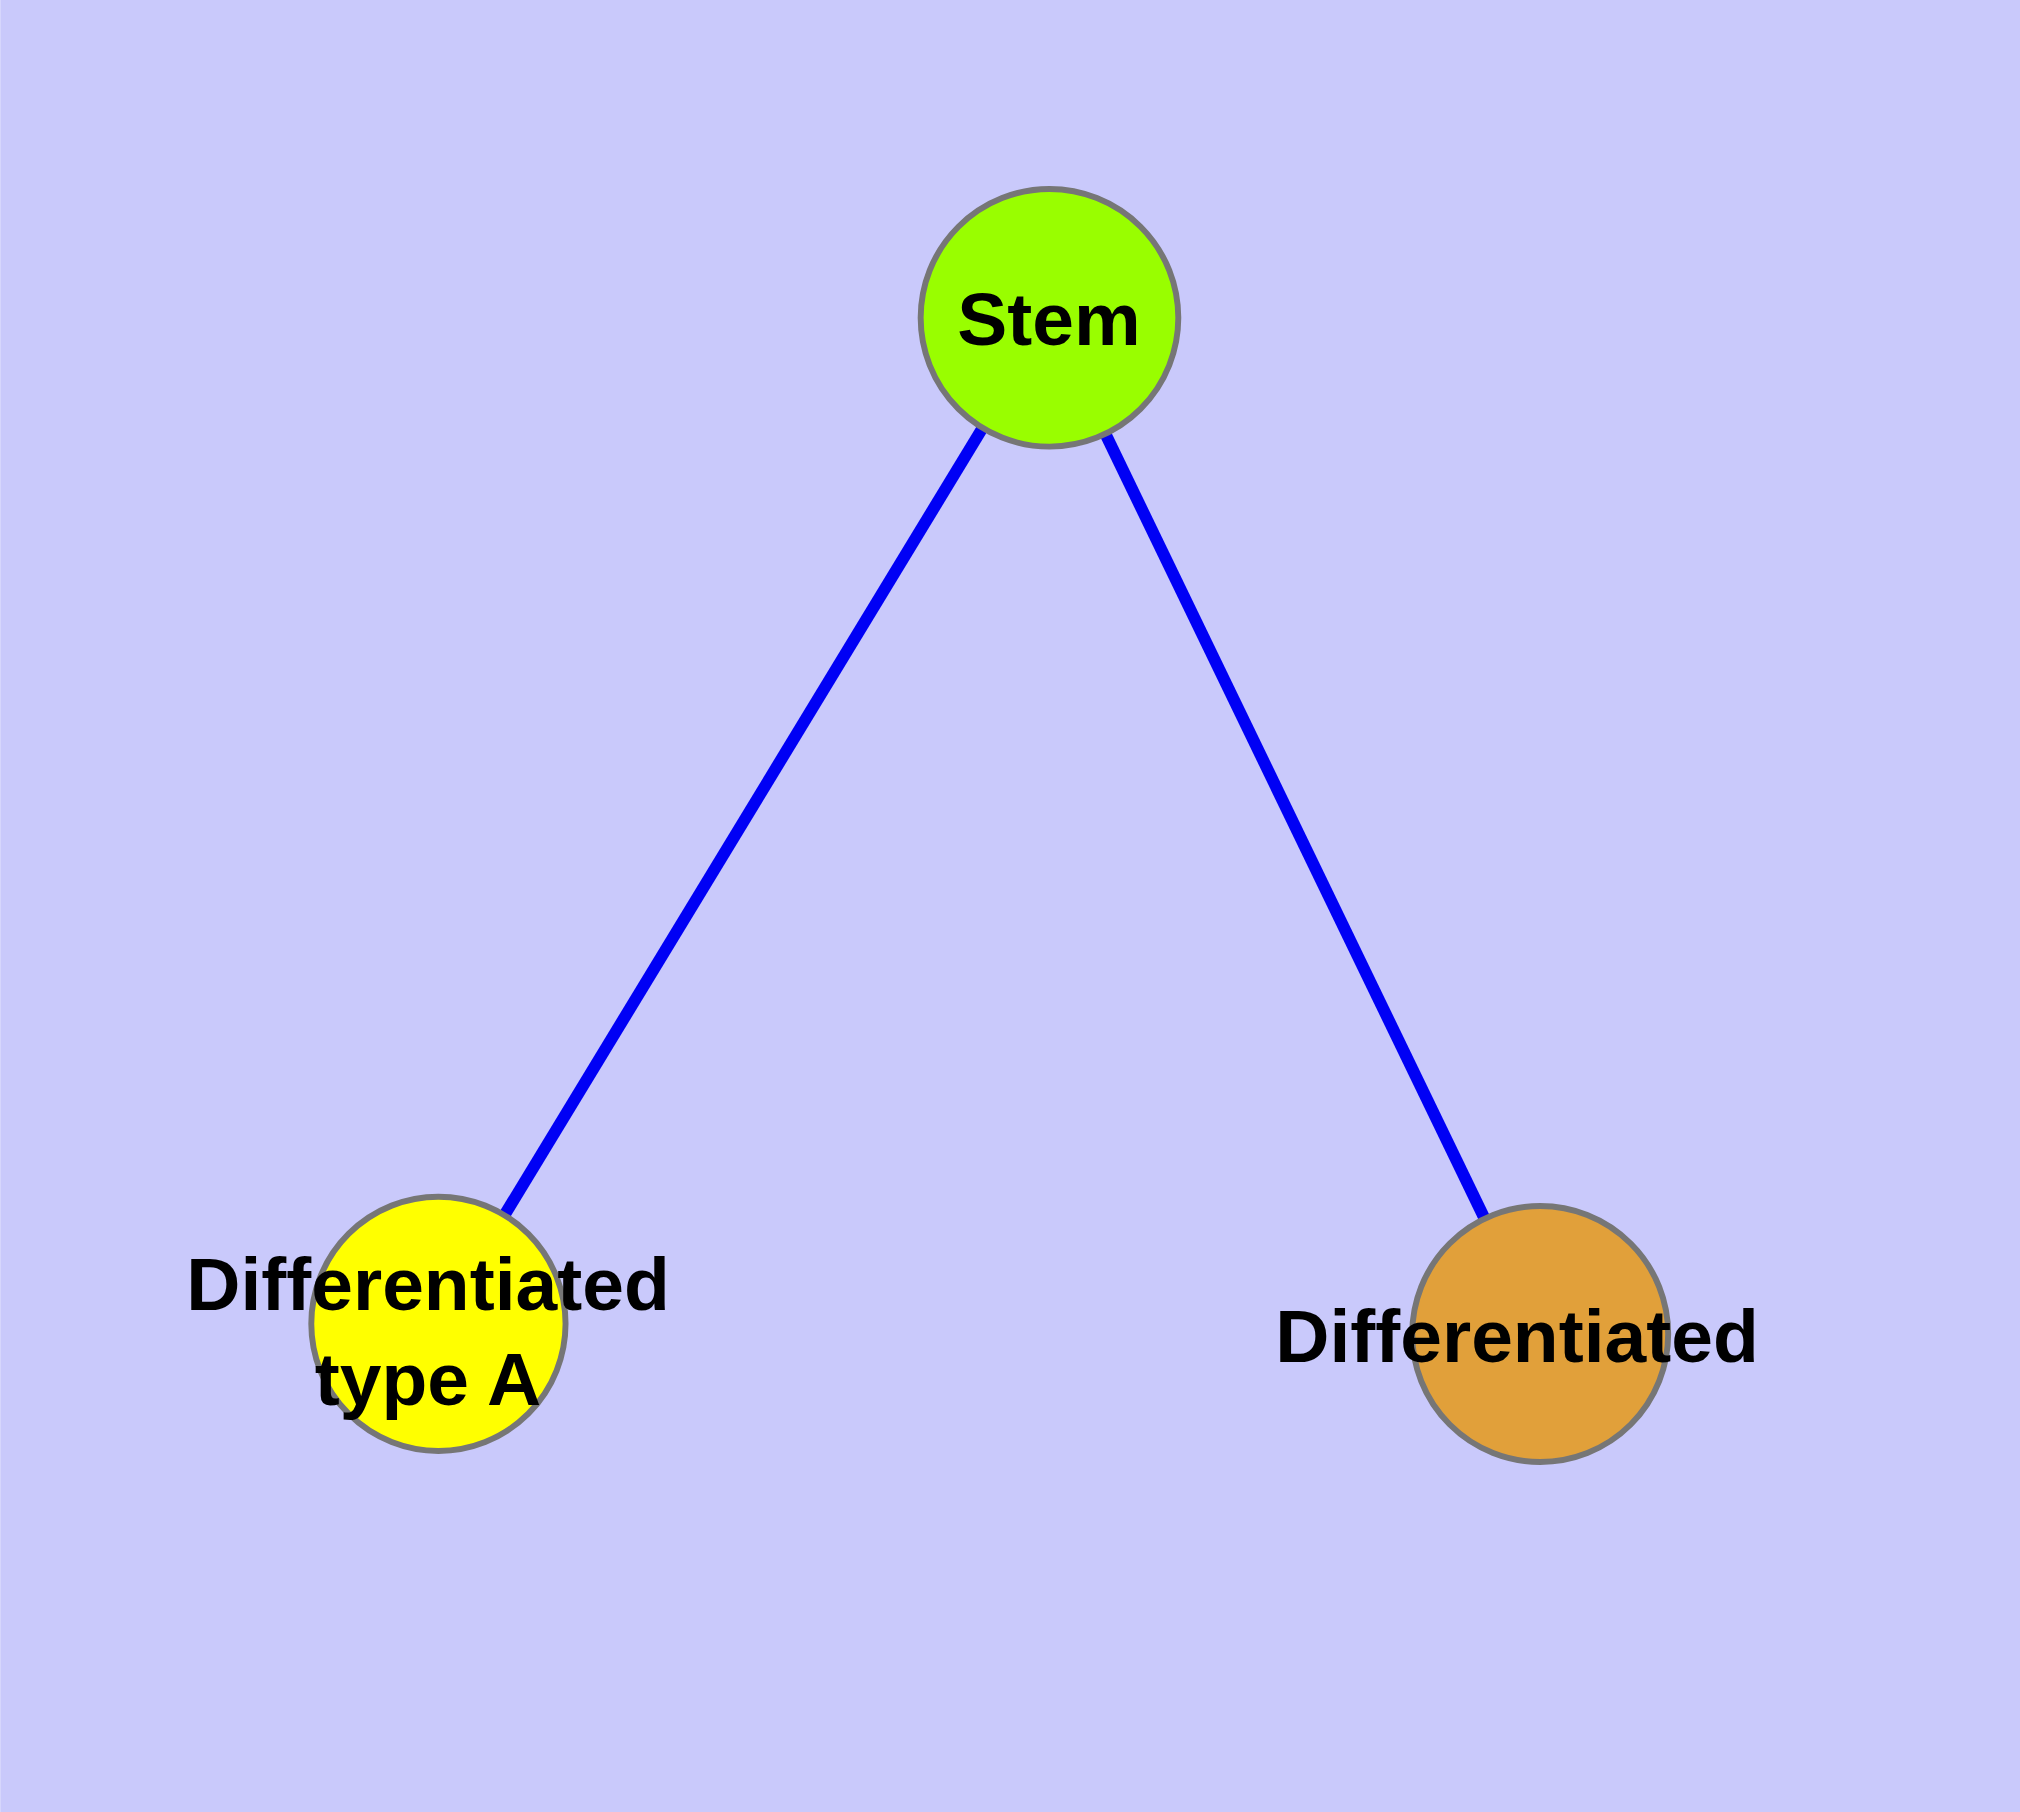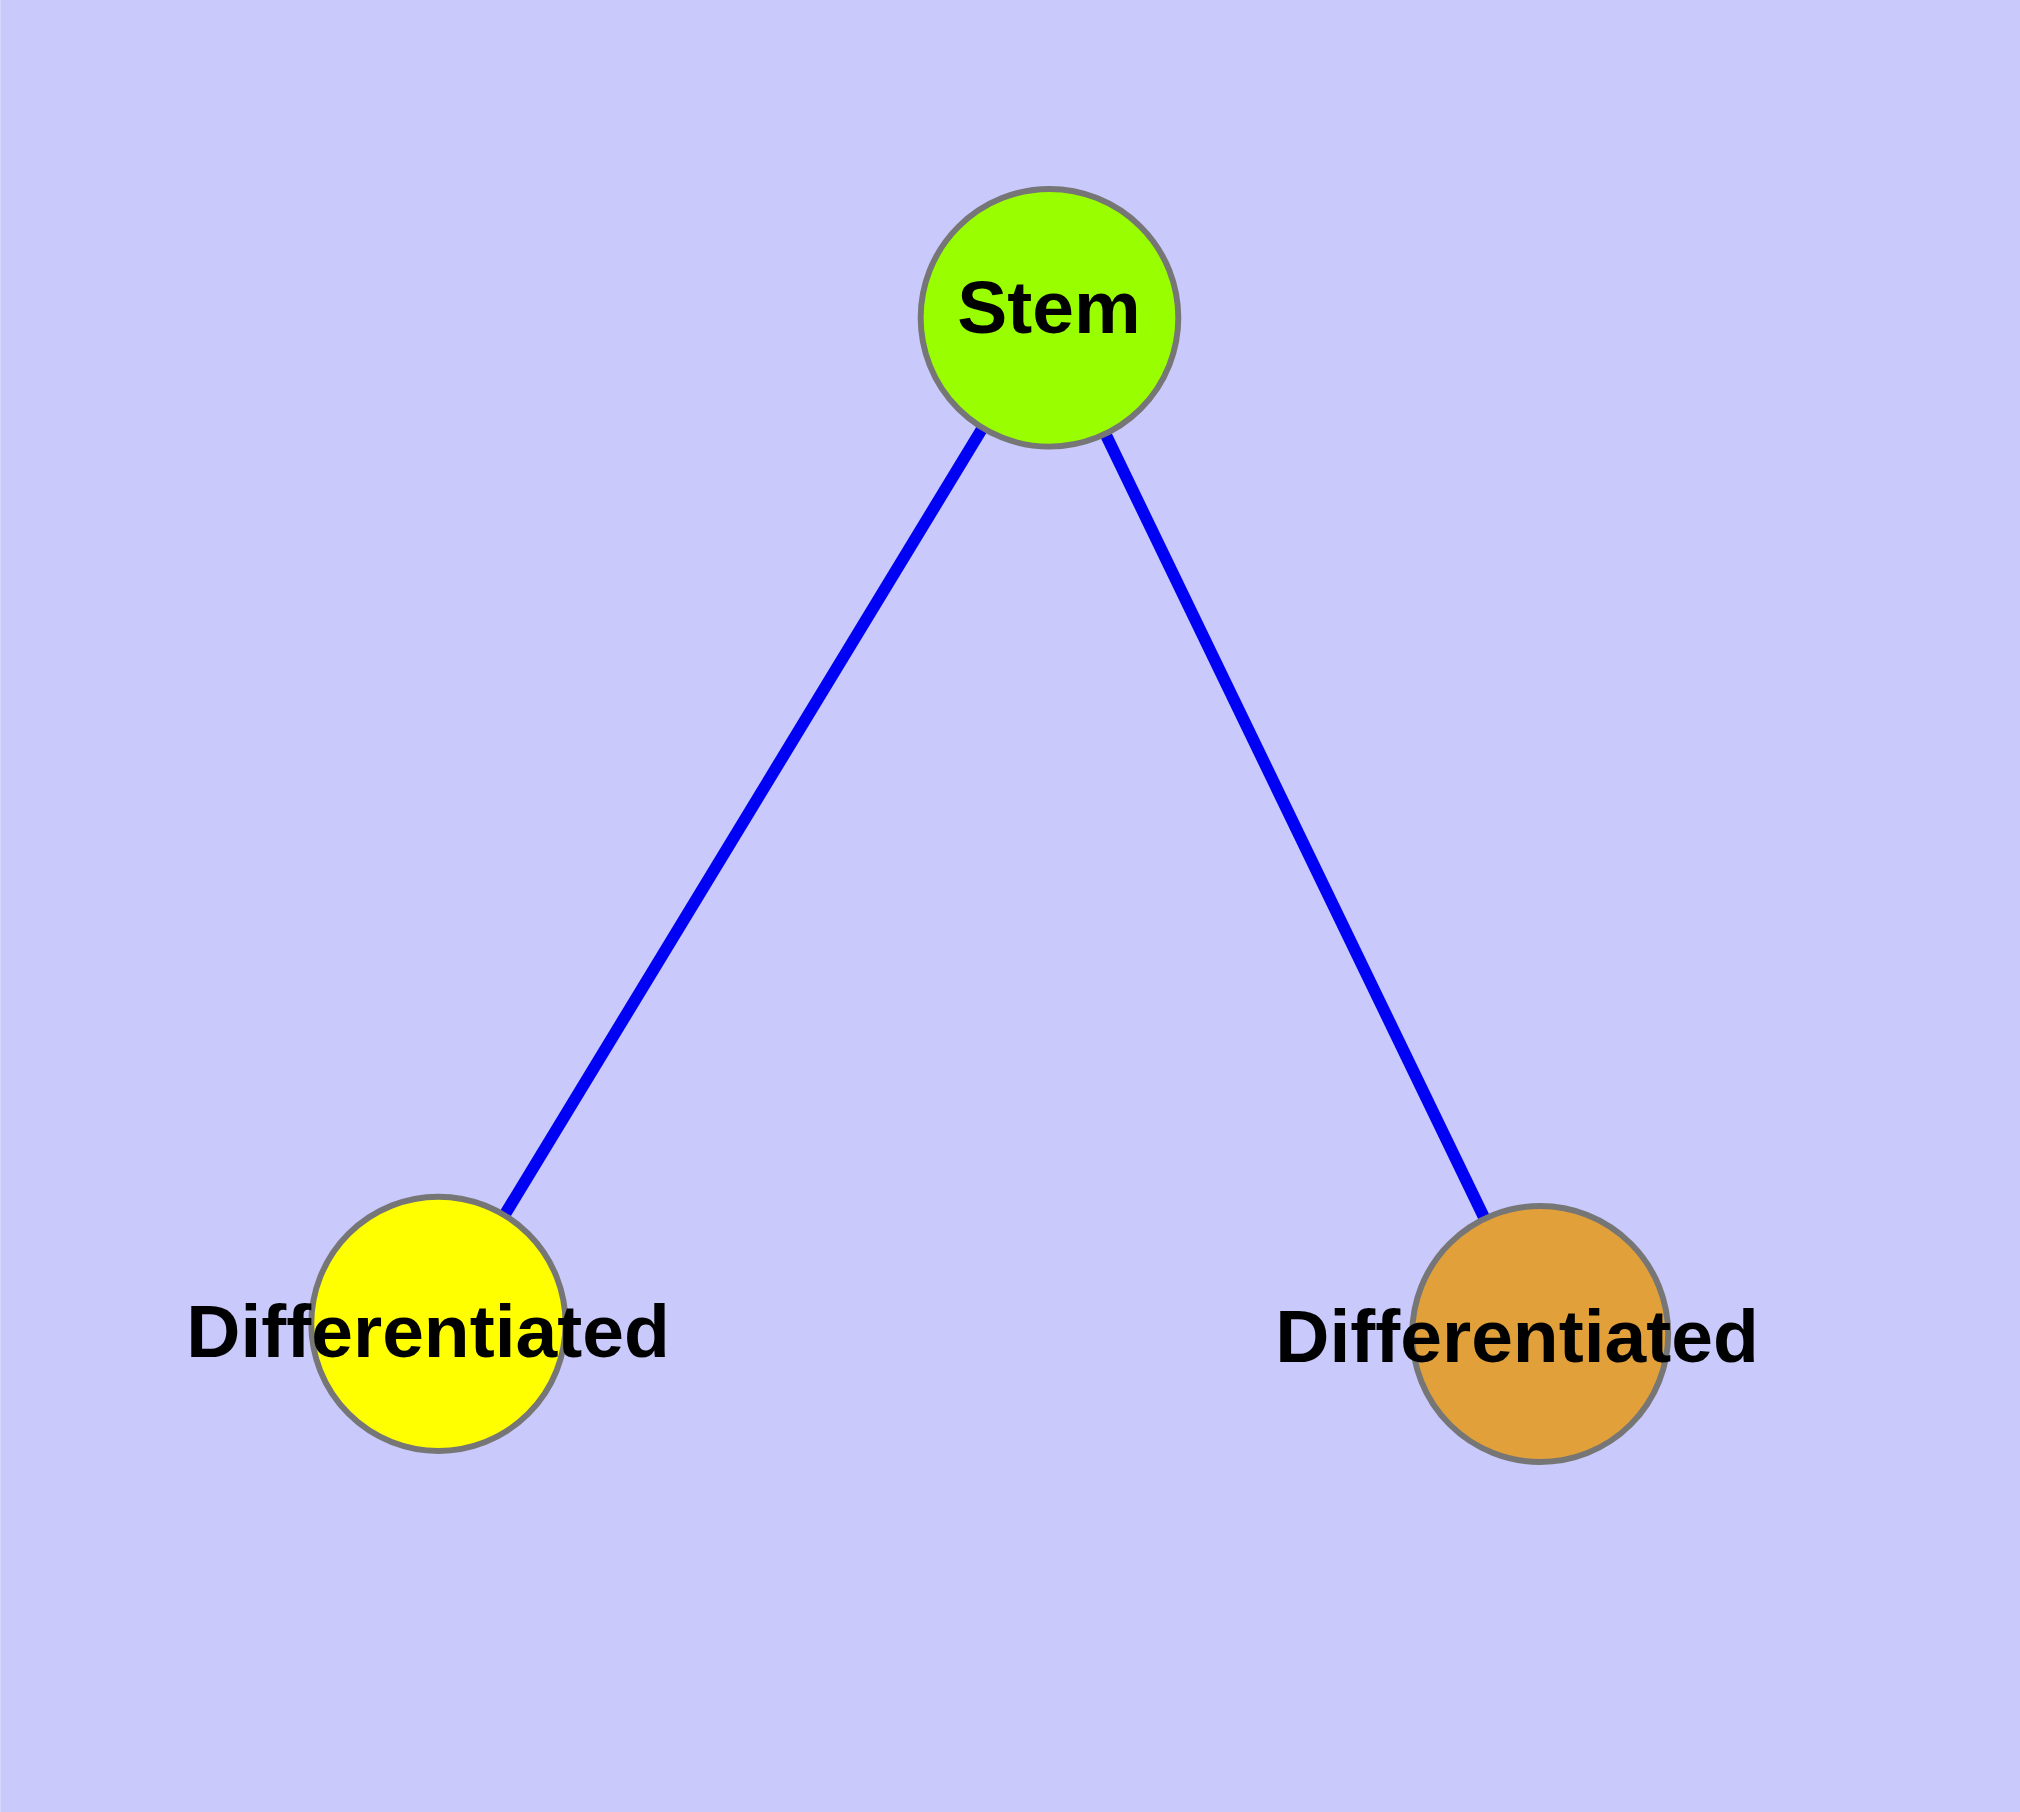--- a/index.html
+++ b/index.html
@@ -48,26 +48,27 @@
 
     <line x1="1304" y1="512" x2="1751" y2="1437" stroke-width="14" stroke="#0000F5"></line>
 
     <circle cx="1238" cy="375" r="152" stroke-width="7" fill="#99FE00" stroke="#767676"></circle>
 
     <circle cx="517" cy="1562" r="150" stroke-width="7" fill="#FFFF00" stroke="#767676"></circle>
 
     <circle cx="1817" cy="1574" r="151" stroke-width="7" fill="#E1A03A" stroke="#767676"></circle>
   </svg>
 
-  <div class="node-label" style="left:1049px; top:308px;">
+  <div class="node-label" style="left:1049px; top:320px;">
     <div>Stem</div>
   </div>
 
   <div class="node-label" style="left:428px; top:1332px;">
     <div>Differentiated</div>
+    <div>type A</div>
   </div>
 
   <div class="node-label" style="left:1517px; top:1337px;">
     <div>Differentiated</div>
   </div>
 
 </div>
 
 
 </body></html>

